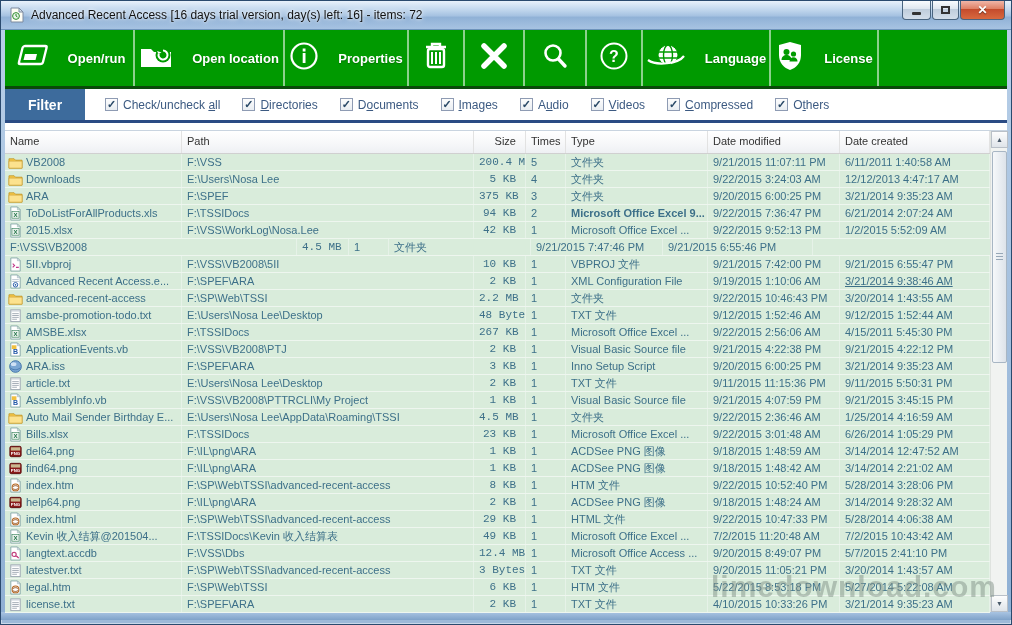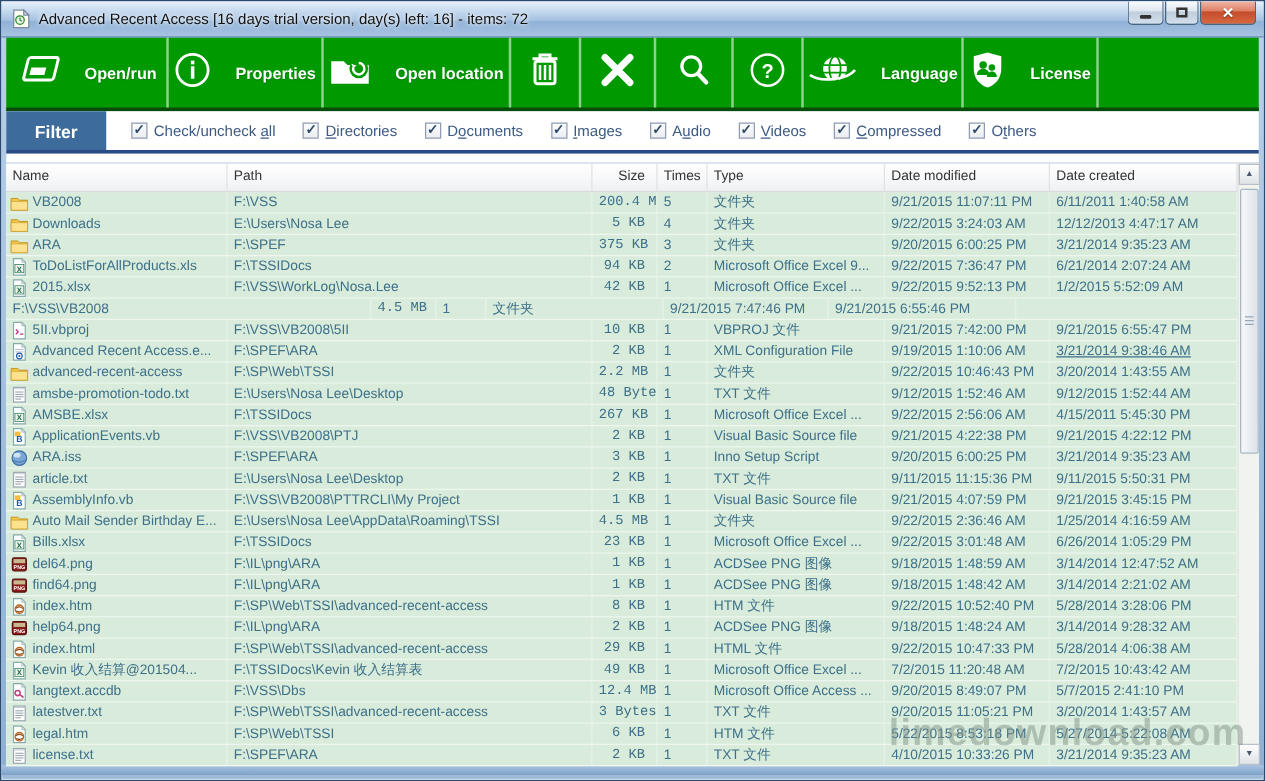--- a/index.html
+++ b/index.html
@@ -100,36 +100,36 @@
     <div class="toolbar">
         <div class="tb-btn" style="width: 130px;">
           <span><svg width="36" height="28" viewBox="0 0 36 28">
               <g transform="skewX(-14)" fill="none" stroke="#fff" stroke-width="2.4">
                 <rect x="11" y="4" width="24" height="18" rx="2"></rect>
                 <rect x="15" y="12" width="12" height="6" fill="#fff" stroke="none"></rect>
               </g>
             </svg></span>
           <span class="tb-label">Open/run</span>
         </div>
-        <div class="tb-btn" style="width: 124px;">
-          <span><svg width="30" height="30" viewBox="0 0 30 30">
-              <circle cx="15" cy="15" r="12.5" fill="none" stroke="#fff" stroke-width="2.2"></circle>
-              <rect x="13.7" y="12" width="2.8" height="10" fill="#fff"></rect>
-              <rect x="13.7" y="7.5" width="2.8" height="3" fill="#fff"></rect>
-            </svg></span>
-          <span class="tb-label">Properties</span>
-        </div>
         <div class="tb-btn" style="width: 150px;">
           <span><svg width="34" height="28" viewBox="0 0 34 28">
               <path d="M2 7h10l3 3h17v15H2z" fill="#fff"></path>
               <circle cx="24" cy="13" r="7.5" fill="#009a00"></circle>
               <path d="M24 8.5a4.5 4.5 0 1 1-4.3 3.2" fill="none" stroke="#fff" stroke-width="2"></path>
               <path d="M18 9l1.5 3 3-1.5z" fill="#fff"></path>
             </svg></span>
           <span class="tb-label">Open location</span>
+        </div>
+        <div class="tb-btn" style="width: 124px;">
+          <span><svg width="30" height="30" viewBox="0 0 30 30">
+              <circle cx="15" cy="15" r="12.5" fill="none" stroke="#fff" stroke-width="2.2"></circle>
+              <rect x="13.7" y="12" width="2.8" height="10" fill="#fff"></rect>
+              <rect x="13.7" y="7.5" width="2.8" height="3" fill="#fff"></rect>
+            </svg></span>
+          <span class="tb-label">Properties</span>
         </div>
         <div class="tb-btn" style="width: 56px;">
           <span><svg width="26" height="30" viewBox="0 0 26 30">
               <rect x="5" y="8" width="16" height="18" rx="2" fill="none" stroke="#fff" stroke-width="2.4"></rect>
               <path d="M9 11v12M13 11v12M17 11v12" stroke="#fff" stroke-width="2"></path>
               <path d="M3 6h20M9 6V3h8v3" stroke="#fff" stroke-width="2.4" fill="none"></path>
             </svg></span>
         </div>
         <div class="tb-btn" style="width: 60px;">
           <span><svg width="30" height="30" viewBox="0 0 30 30">
@@ -273,21 +273,21 @@
                   <path d="M3 1h7l3 3v11H3z" fill="#fff" stroke="#8aa"></path>
                   <path d="M10 1l3 3h-3z" fill="#cfe0d5" stroke="#8aa" stroke-width=".5"></path>
                   <rect x="4.2" y="6" width="7.6" height="7" fill="#e9f2ec" stroke="#1e7145" stroke-width=".6"></rect>
                   <text x="8" y="12" text-anchor="middle" font-size="6.5" font-weight="bold" fill="#1e7145" font-family="Liberation Sans,sans-serif">X</text>
                 </svg></span>
               <span>ToDoListForAllProducts.xls</span>
             </div>
             <div class="td" style="width: 292px;">F:\TSSIDocs</div>
             <div class="td right" style="width: 52px;">94 KB</div>
             <div class="td" style="width: 40px;">2</div>
-            <div class="td" style="width: 142px;">Microsoft Office Excel 9...</div>
+            <div class="td" style="width: 142px; font-weight: bold;">Microsoft Office Excel 9...</div>
             <div class="td" style="width: 132px;">9/22/2015 7:36:47 PM</div>
             <div class="td" style="width: 150px;">6/21/2014 2:07:24 AM</div>
           </div>
           <div class="trow">
             <div class="td name-cell" style="width: 177px;">
               <span class="ficon"><svg viewBox="0 0 16 16">
                   <path d="M3 1h7l3 3v11H3z" fill="#fff" stroke="#8aa"></path>
                   <path d="M10 1l3 3h-3z" fill="#cfe0d5" stroke="#8aa" stroke-width=".5"></path>
                   <rect x="4.2" y="6" width="7.6" height="7" fill="#e9f2ec" stroke="#1e7145" stroke-width=".6"></rect>
                   <text x="8" y="12" text-anchor="middle" font-size="6.5" font-weight="bold" fill="#1e7145" font-family="Liberation Sans,sans-serif">X</text>

